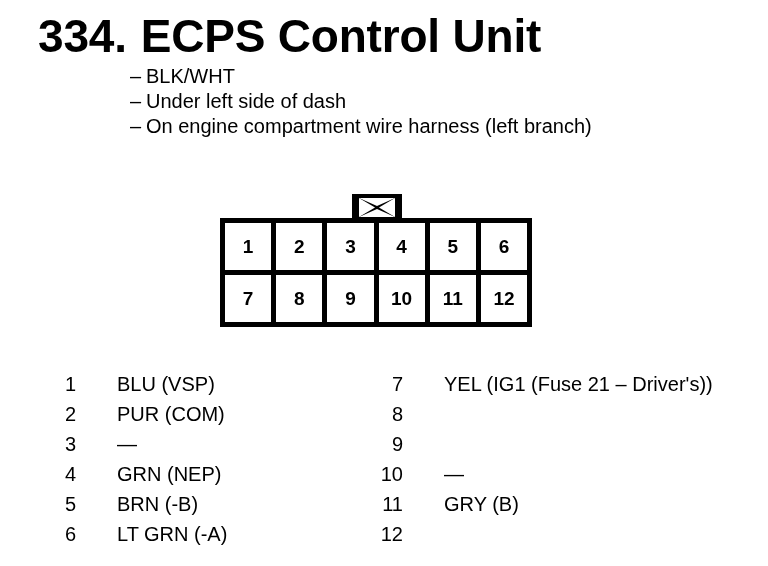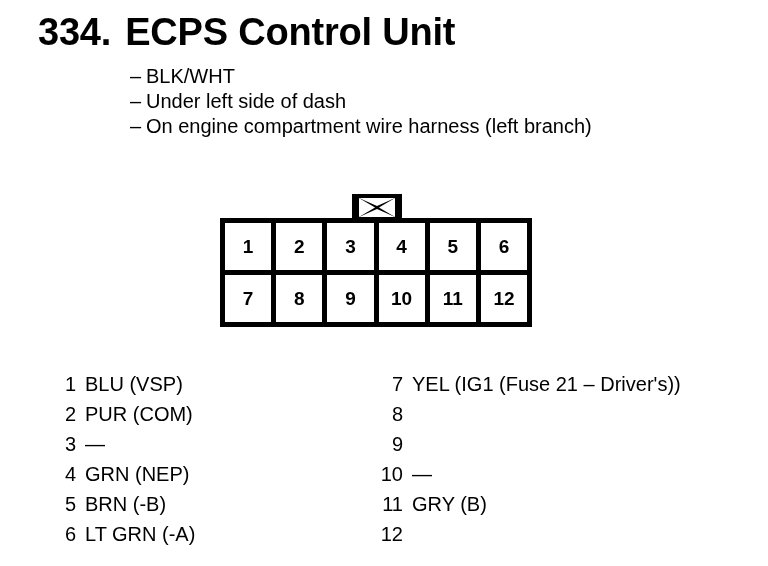--- a/index.html
+++ b/index.html
@@ -15,21 +15,21 @@
     font-family: "Liberation Sans", sans-serif;
     color: #000000;
     -webkit-font-smoothing: none;
   }
 
   
   #page-title {
     position: absolute;
     left: 38px;
     top: 13px;
-    font-size: 38px;
+    font-size: 46px;
     font-weight: bold;
     letter-spacing: -0.2px;
     white-space: nowrap;
     line-height: 1.0;
   }
   #page-title .num {
     margin-right: 14px;
   }
 
   
@@ -123,20 +123,21 @@
     white-space: nowrap;
   }
   .pin-no {
     width: 40px;
     flex: 0 0 40px;
     text-align: right;
     margin-right: 9px;
   }
   .pin-label {
     flex: 0 1 auto;
+    margin-left: 32px;
   }
 </style>
 </head>
 <body>
 
 <div id="page-title">
   <span class="num">334.</span><span>ECPS Control Unit</span>
 </div>
 
 <div id="notes">

